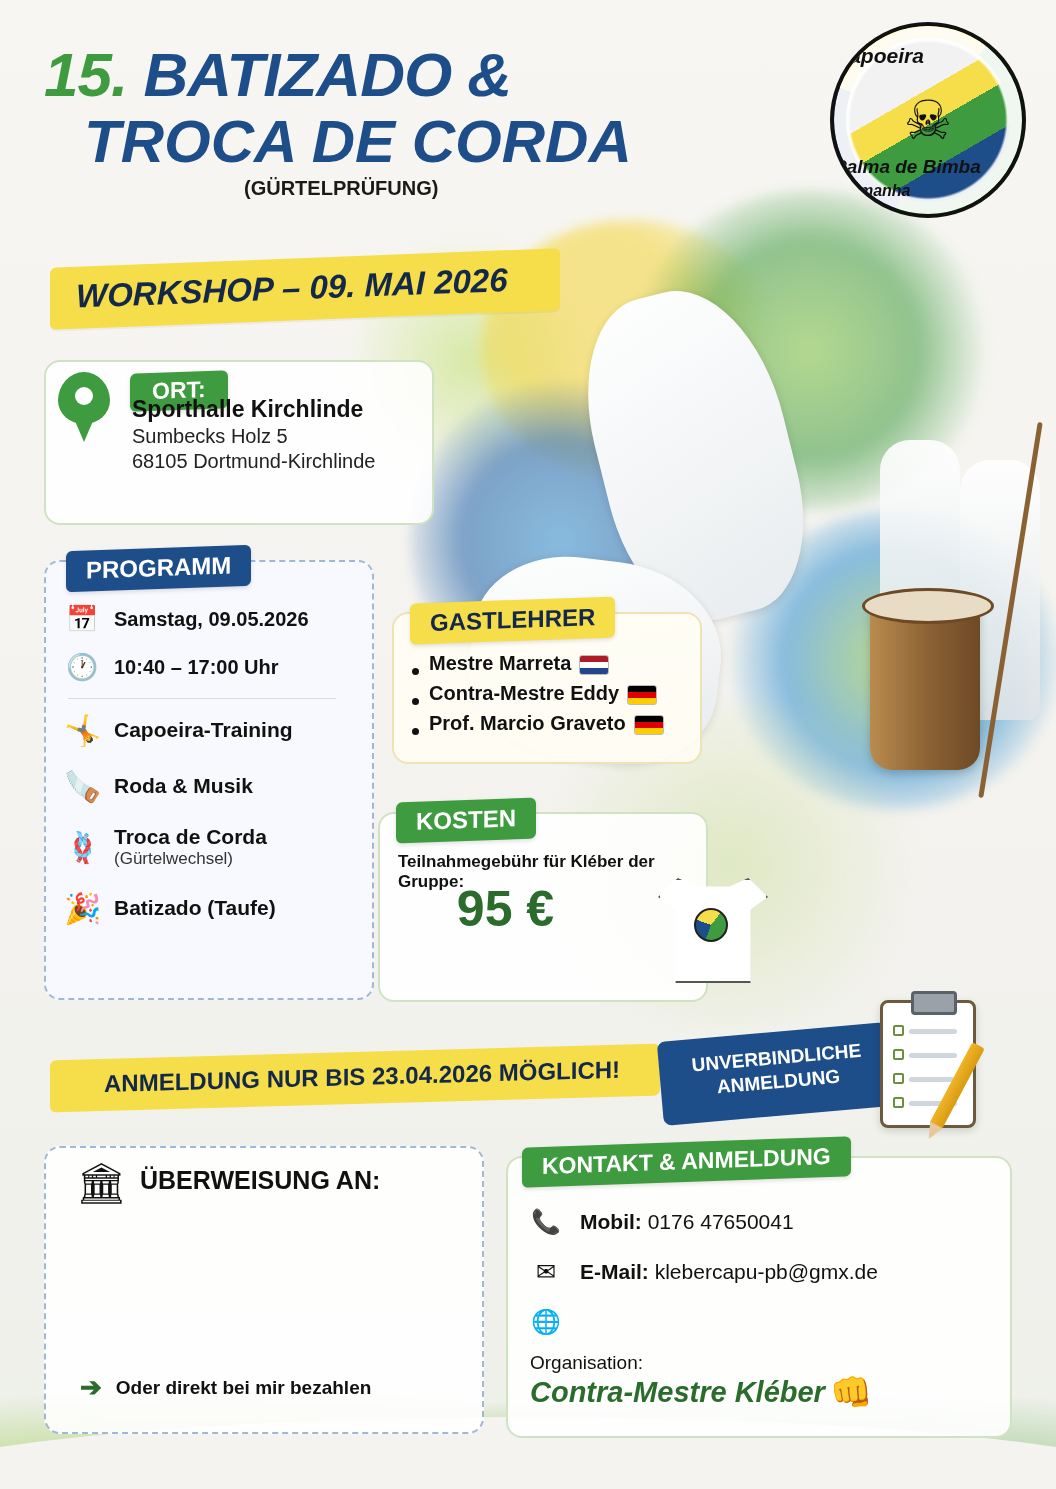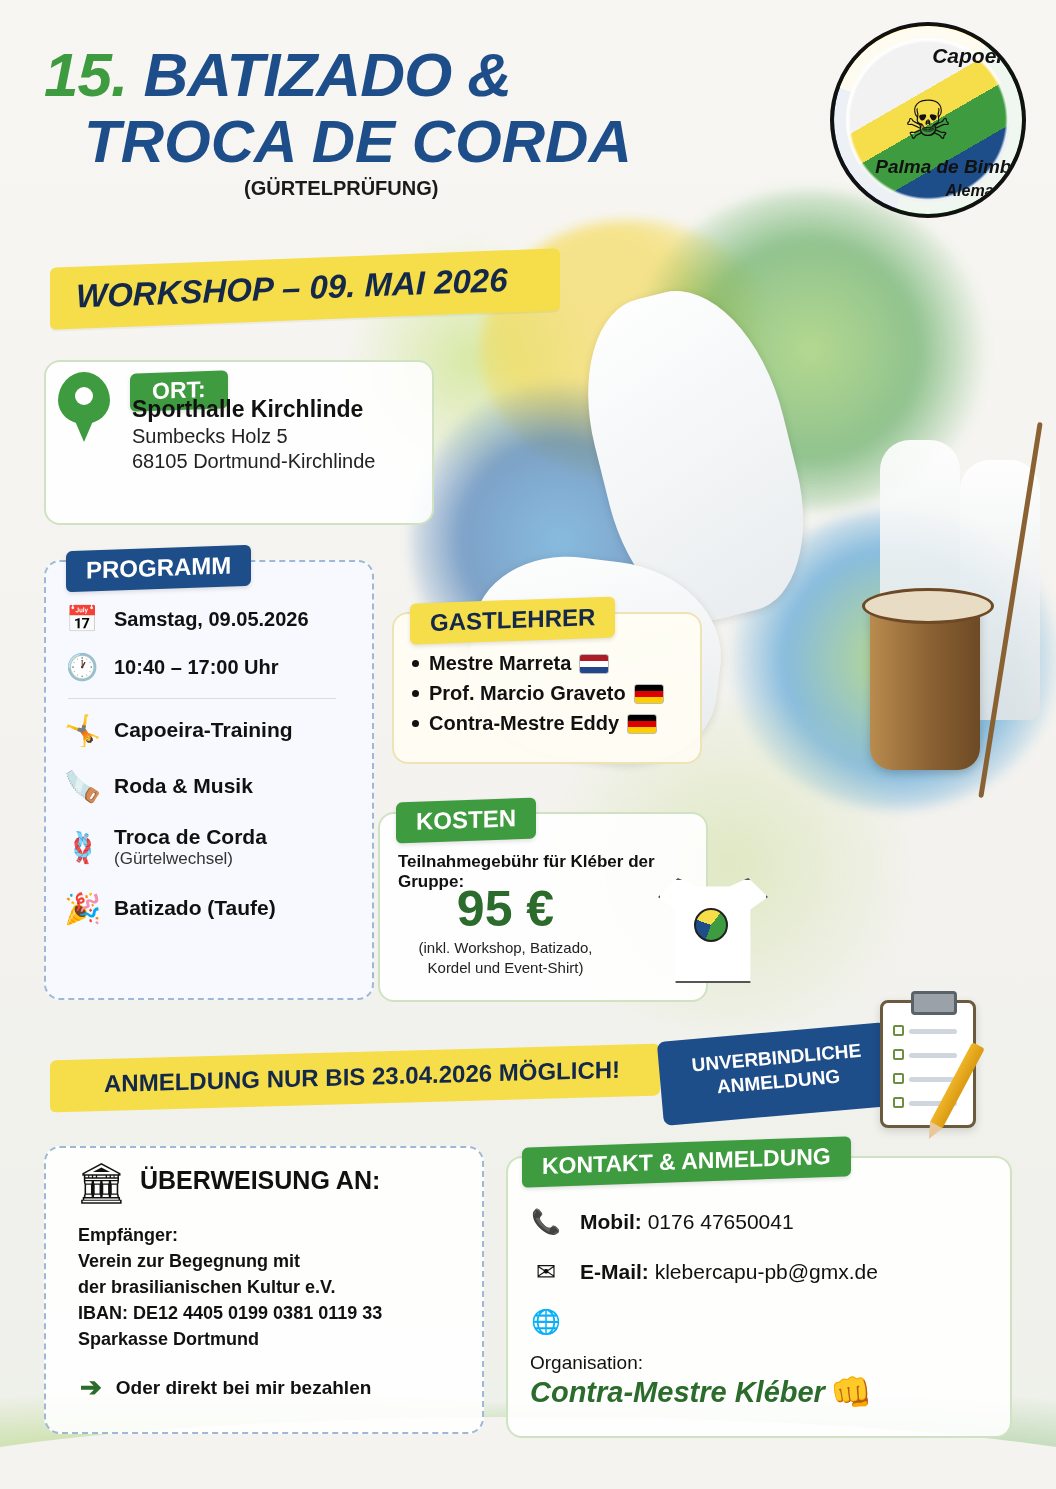--- a/index.html
+++ b/index.html
@@ -92,21 +92,21 @@
   }
   .logo-inner{
     position:absolute; inset:12px; border-radius:50%;
     background:linear-gradient(150deg,#f2f2f2 0 38%, #f6dd4a 38% 52%, #3f9b3f 52% 70%, #1d4e89 70% 100%);
   }
   .logo-mask{
     position:absolute; inset:0; border-radius:50%;
     background:radial-gradient(circle at 50% 50%, rgba(255,255,255,0) 58%, rgba(255,255,255,.92) 60%);
   }
   .logo-top, .logo-bot1, .logo-bot2 {
-    position:absolute; left:0; width:100%; text-align:right;
+    position:absolute; left:0; width:100%; text-align:left;
     font-weight:bold; color:#111; font-style:italic;
   }
   .logo-top { top:18px; font-size:21px; }
   .logo-bot1 { bottom:36px; font-size:19px; }
   .logo-bot2 { bottom:14px; font-size:16px; }
   .logo-figs { position:absolute; left:50%; top:50%; transform:translate(-50%,-50%); font-size:54px; color:#111; }
 
   
   .card { position:absolute; background:rgba(255,255,255,.88); border-radius:16px; }
   .card.dashed { border:2px dashed #9fb8d6; }
@@ -148,21 +148,21 @@
   .prog-row .txt small { display:block; font-weight:normal; font-size:17px; color:#333; }
   .prog-div { width:268px; height:1px; background:#d8dde3; margin:6px 0 14px 2px; }
   .prog-row.big { margin-bottom:22px; }
   .prog-row.big .ico { font-size:30px; }
   .prog-row.big .txt { font-size:21px; }
 
   
   .gast-card { left:392px; top:612px; width:310px; height:152px; background:rgba(255,253,243,.92); border:2px solid #efe2b4; }
   .gast-tag { left:410px; top:600px; background:#f6dd4a; color:#14284a; }
   .gast-list { position:absolute; left:412px; top:652px; width:290px; }
-  .gast-item { font-size:20px; font-weight:bold; color:#111; margin-bottom:7px; display:flex; align-items:center; gap:8px;}
+  .gast-item { font-size:20px; font-weight:bold; color:#111; margin-bottom:7px; display:flex; align-items:flex-end; gap:8px;}
   .flag { display:inline-block; width:30px; height:20px; border-radius:3px; border:1px solid #bbb; }
   .flag-nl { background:linear-gradient(#ae1c28 0 33%, #fff 33% 66%, #21468b 66% 100%); }
   .flag-de { background:linear-gradient(#000 0 33%, #dd0000 33% 66%, #ffce00 66% 100%); }
   .dot { width:7px;height:7px;border-radius:50%;background:#111;display:inline-block;margin-right:2px;}
 
   
   .kosten-card { left:378px; top:812px; width:330px; height:190px; background:rgba(255,255,255,.9); border:2px solid #cfe3c2; }
   .kosten-tag { left:396px; top:800px; }
   .kosten-sub { position:absolute; left:398px; top:852px; width:300px; font-size:17px; font-weight:bold; color:#111; }
   .kosten-price { position:absolute; left:398px; top:880px; width:215px; text-align:center; font-size:50px; font-weight:bold; color:#2b6b2b; }
@@ -318,38 +318,34 @@
   <div class="card gast-card"></div>
   <div class="tag gast-tag">GASTLEHRER</div>
   <div class="gast-list">
     <div class="gast-item">
       <span class="dot"></span>
       <span>Mestre Marreta</span>
       <span class="flag flag-nl"></span>
     </div>
     <div class="gast-item">
       <span class="dot"></span>
-      <span>Prof. Marcio Graveto</span>
+      <span>Contra-Mestre Eddy</span>
       <span class="flag flag-de"></span>
     </div>
     <div class="gast-item">
       <span class="dot"></span>
-      <span>Contra-Mestre Eddy</span>
+      <span>Prof. Marcio Graveto</span>
       <span class="flag flag-de"></span>
     </div>
   </div>
 
   <div class="card kosten-card"></div>
   <div class="tag green kosten-tag">KOSTEN</div>
   <div class="kosten-sub">Teilnahmegebühr für Kléber der Gruppe:</div>
   <div class="kosten-price">95 €</div>
-  <div class="kosten-note">
-    <span>(inkl. Workshop, Batizado,</span><br>
-    <span>Kordel und Event-Shirt)</span>
-  </div>
   <div class="tshirt"></div>
   <div class="tshirt-logo"></div>
 
   <div class="anm-band"></div>
   <div class="anm-text">ANMELDUNG NUR BIS 23.04.2026 MÖGLICH!</div>
 
   <div class="unverb-band"></div>
   <div class="unverb-text">
     <span>UNVERBINDLICHE</span><br>
     <span>ANMELDUNG</span>
@@ -363,27 +359,20 @@
     <div class="cl-box" style="top:70px"></div>
       <div class="cl-line" style="top:74px"></div>
     <div class="cl-box" style="top:94px"></div>
       <div class="cl-line" style="top:98px"></div>
   </div>
   <div class="pencil"></div>
 
   <div class="card dashed bank-card"></div>
   <div class="bank-icon">🏛</div>
   <div class="bank-title">ÜBERWEISUNG AN:</div>
-  <div class="bank-body">
-    <b>Empfänger:</b><br>
-    <b>Verein zur Begegnung mit</b><br>
-    <b>der brasilianischen Kultur e.V.</b><br>
-    <b>IBAN: DE12 4405 0199 0381 0119 33</b><br>
-    <b>Sparkasse Dortmund</b>
-  </div>
   <div class="bank-arrow">
     <span class="ar">➔</span>
     <span class="tx">Oder direkt bei mir bezahlen</span>
   </div>
 
   <div class="card kontakt-card"></div>
   <div class="tag green kontakt-tag">KONTAKT &amp; ANMELDUNG</div>
 
   <div class="k-row k1">
     <span class="ki">📞</span>

